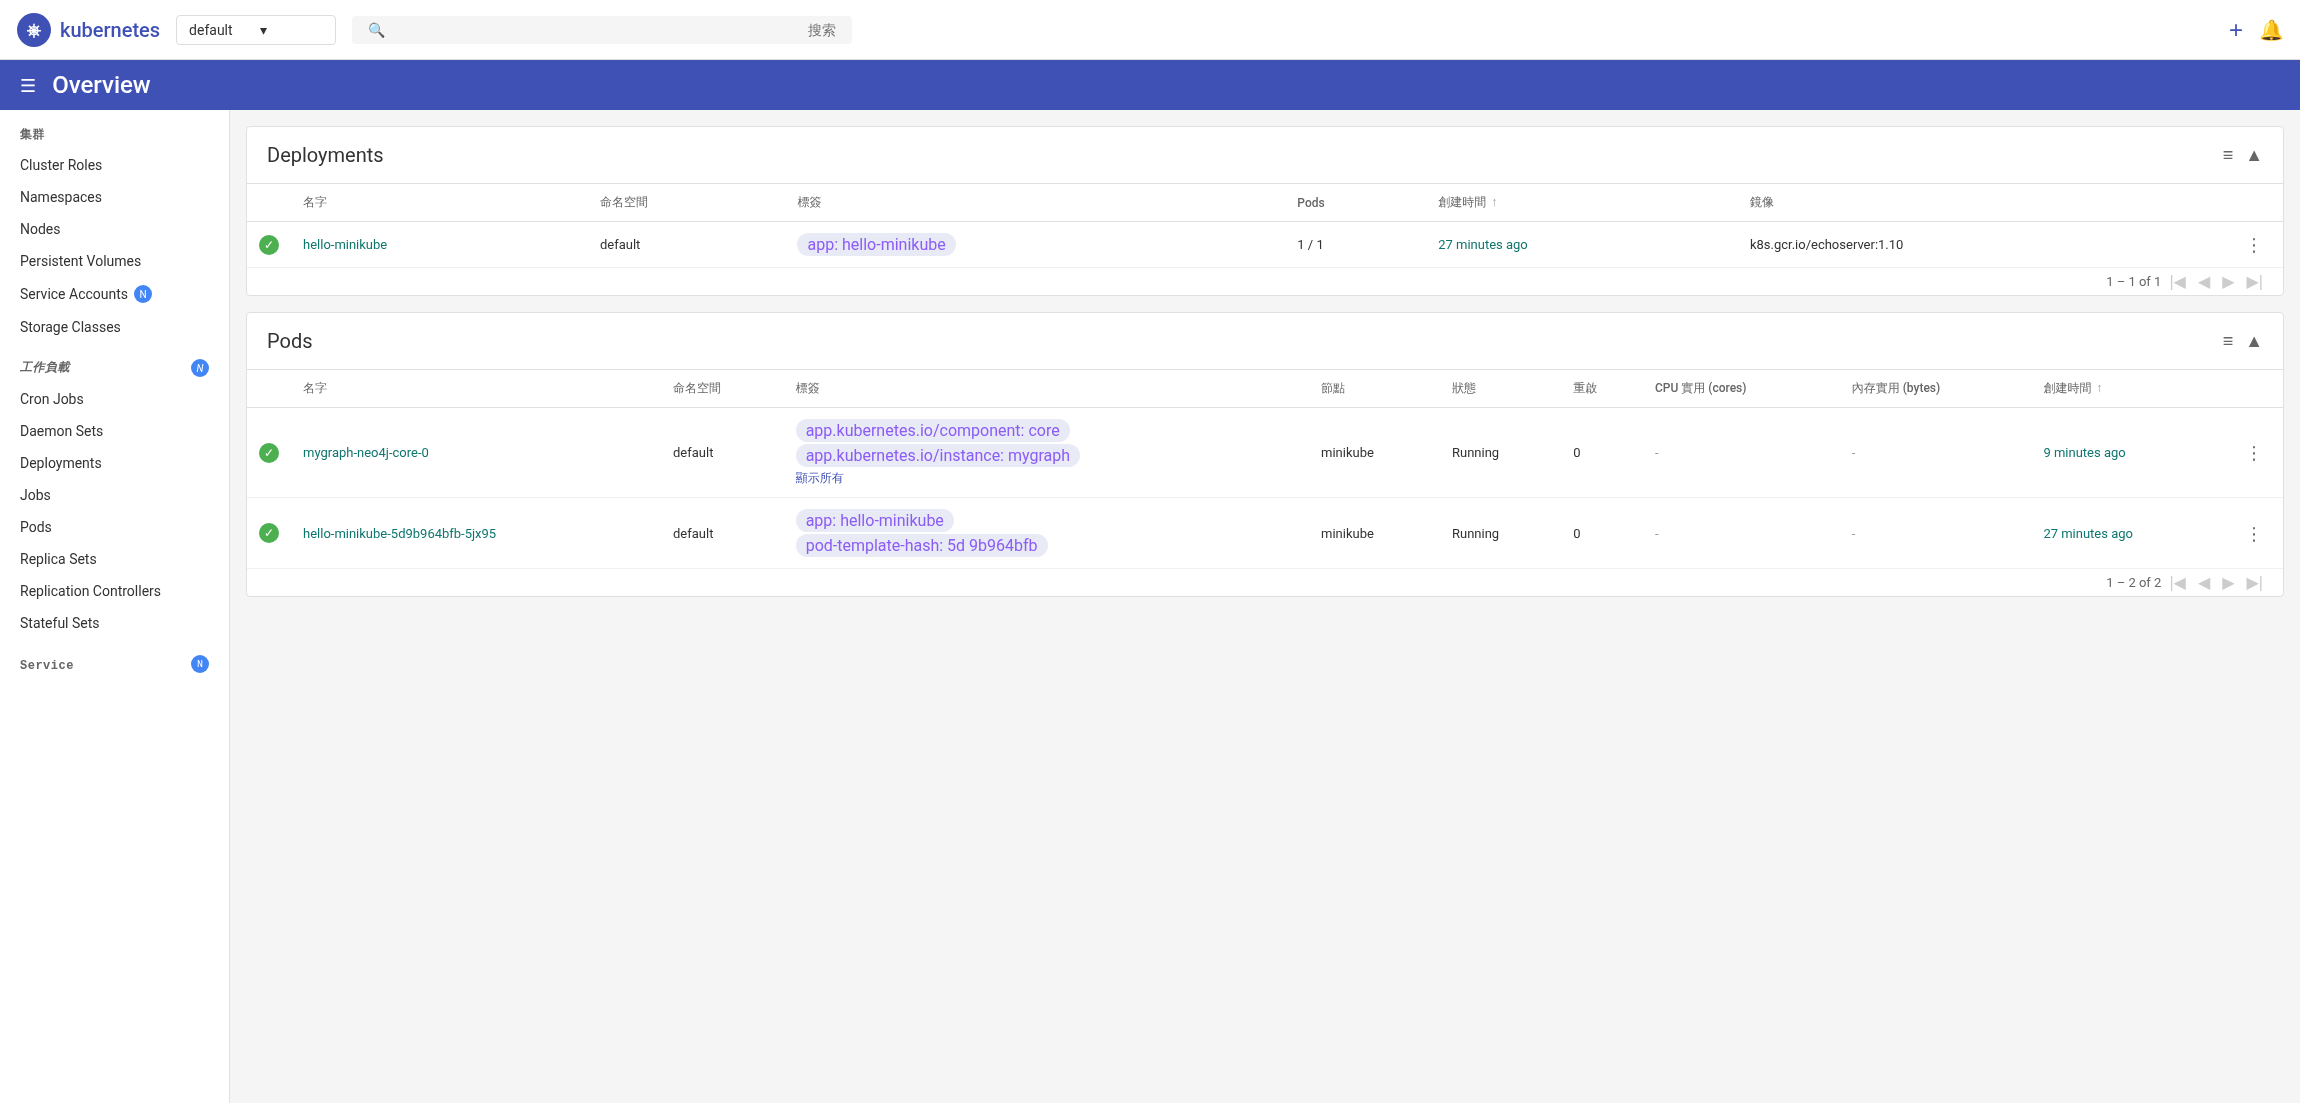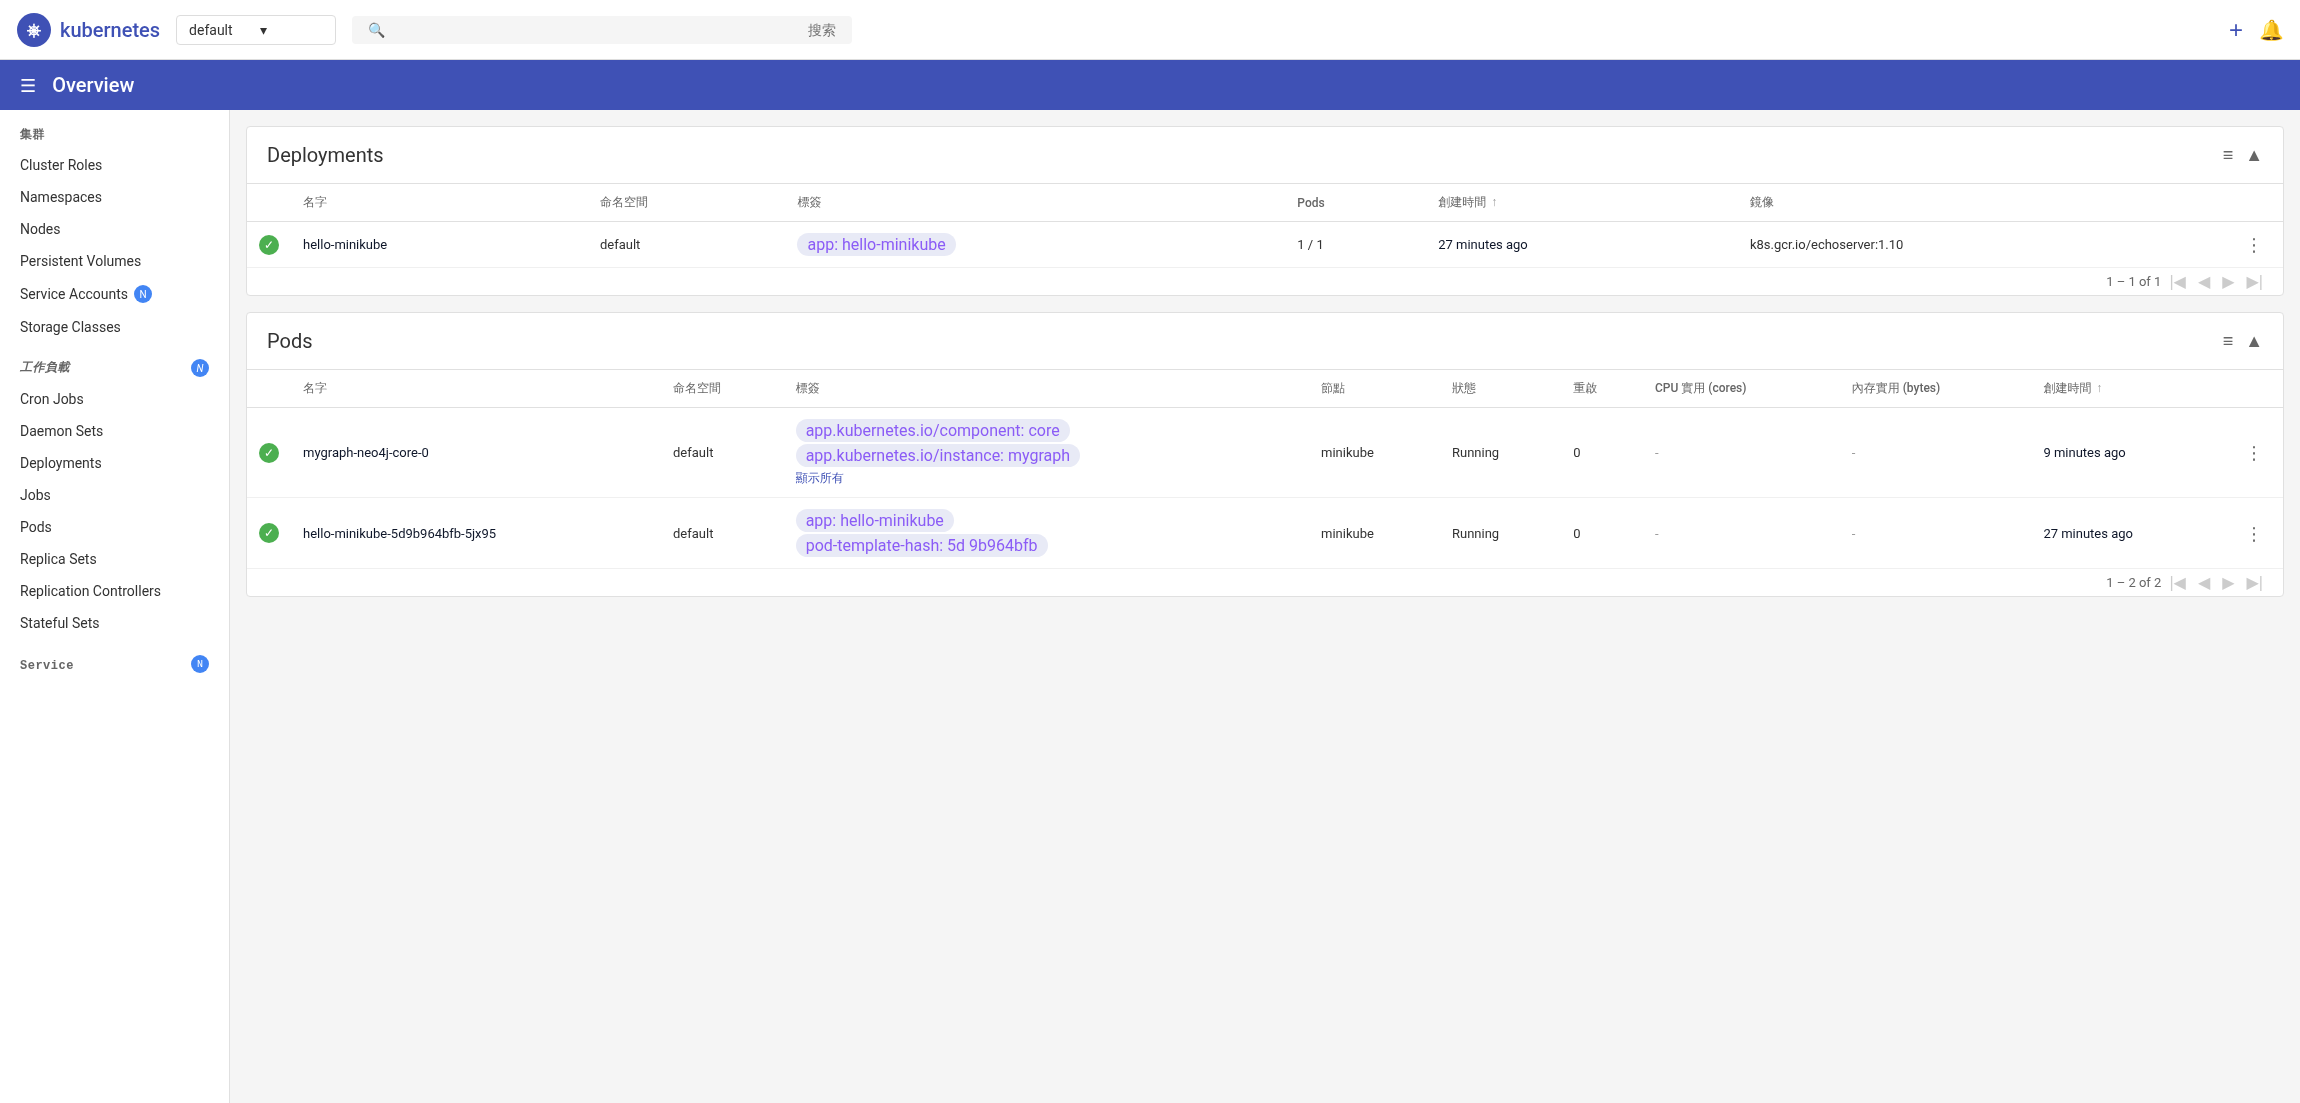--- a/index.html
+++ b/index.html
@@ -25,21 +25,21 @@
     .search-bar input { border: none; background: transparent; outline: none; font-size: 14px; flex: 1; text-align: right; }
     .top-actions { margin-left: auto; display: flex; align-items: center; gap: 16px; }
     .icon-btn { background: none; border: none; cursor: pointer; color: #3f51b5; font-size: 20px; }
 
     
     .overview-bar {
       background: #3f51b5; color: #fff; height: 50px; display: flex; align-items: center;
       padding: 0 20px; gap: 16px; flex-shrink: 0;
     }
     .hamburger { font-size: 18px; cursor: pointer; }
-    .overview-title { font-size: 20px; font-weight: 500; }
+    .overview-title { font-size: 24px; font-weight: 500; }
 
     
     .main-layout { display: flex; flex: 1; overflow: hidden; }
 
     
     .sidebar {
       width: 230px; background: #fff; border-right: 1px solid #e0e0e0;
       overflow-y: auto; flex-shrink: 0; padding-bottom: 7px;
     }
     .sidebar-section-title {
@@ -75,21 +75,21 @@
     th {
       padding: 10px 12px; text-align: left; font-size: 12px; font-weight: 500;
       color: #666; white-space: nowrap;
     }
     td { padding: 10px 12px; font-size: 13px; color: #333; vertical-align: middle; }
     tbody tr { border-bottom: 1px solid #f0f0f0; }
     tbody tr:last-child { border-bottom: none; }
 
     .status-icon { width: 20px; height: 20px; border-radius: 50%; display: inline-flex; align-items: center; justify-content: center; }
     .status-green { background: #4caf50; color: #fff; font-size: 12px; }
-    .link { color: #0f172a; text-decoration: none; cursor: pointer; }
+    .link { color: #0f766e; text-decoration: none; cursor: pointer; }
     .tag {
       display: inline-block; background: #e8eaf6; border-radius: 12px;
       padding: 2px 10px; font-size: 16px; color: #8b5cf6; margin: 1px 0;
     }
     .tag-show-all { color: #3f51b5; cursor: pointer; font-size: 12px; display: block; margin-top: 2px; }
 
     
     .pagination {
       display: flex; align-items: center; justify-content: flex-end;
       padding: 0 16px; gap: 4px; border-top: 1px solid #f0f0f0; font-size: 13px; color: #666;

